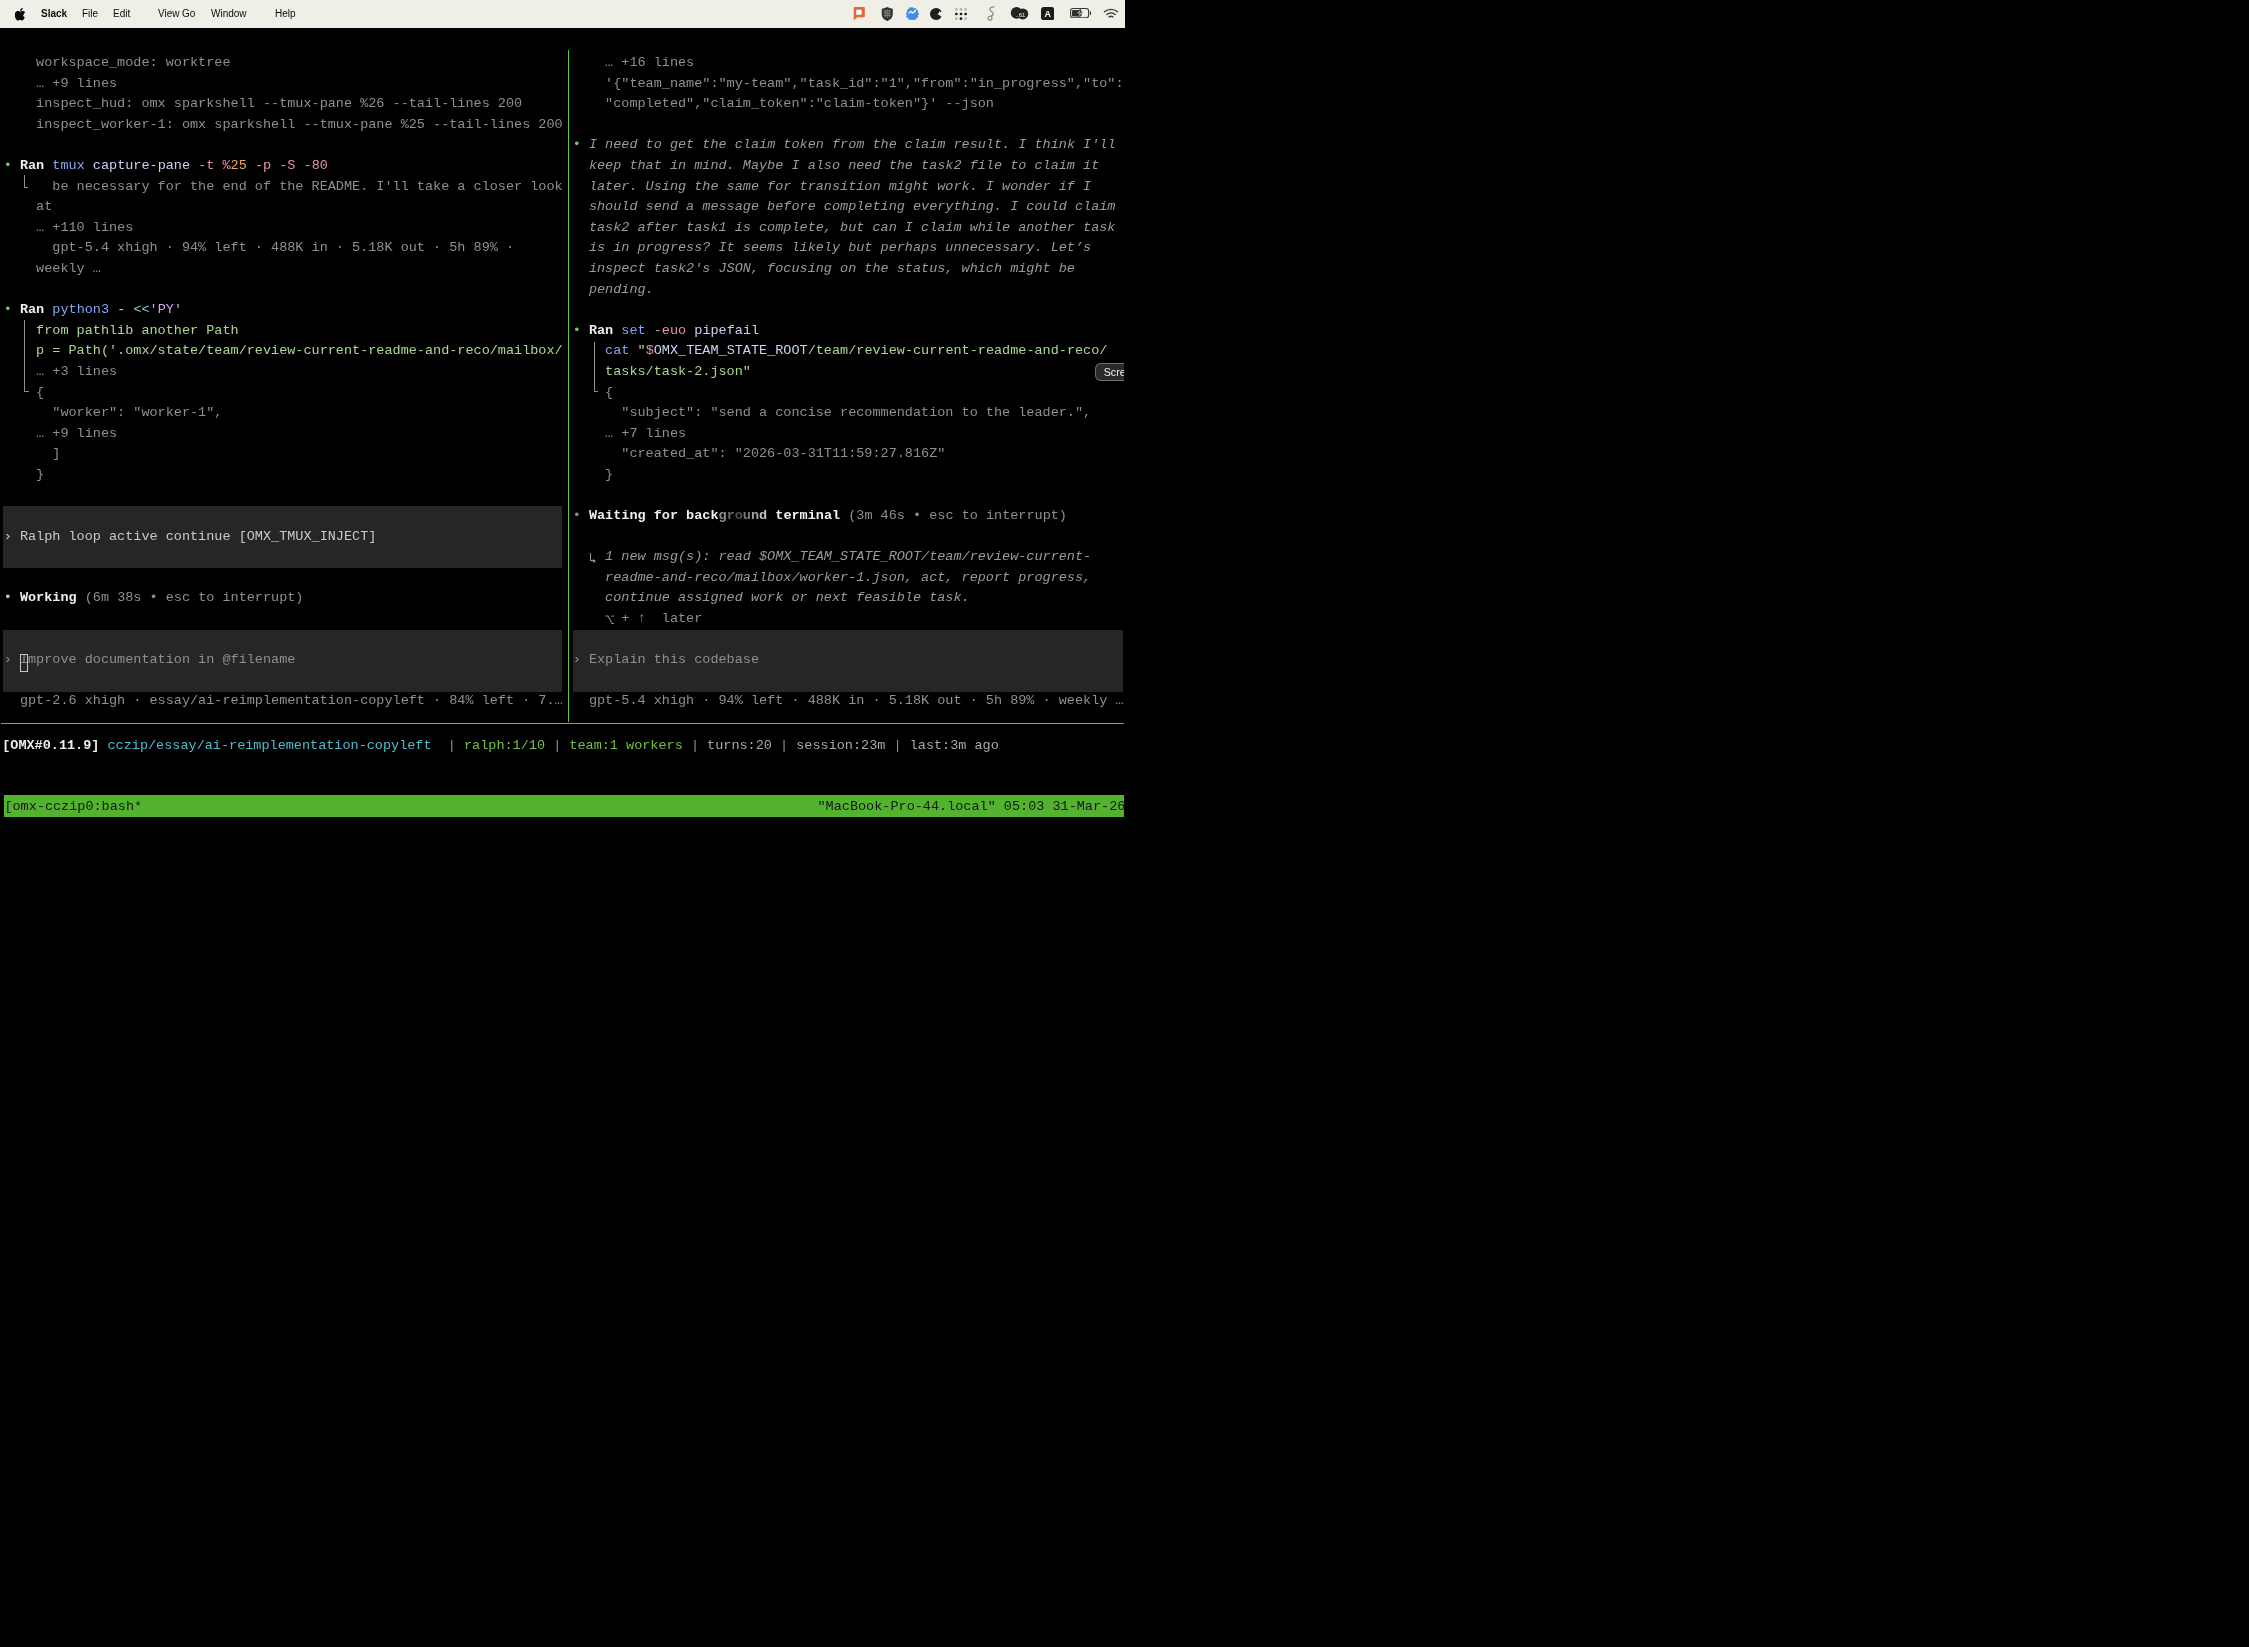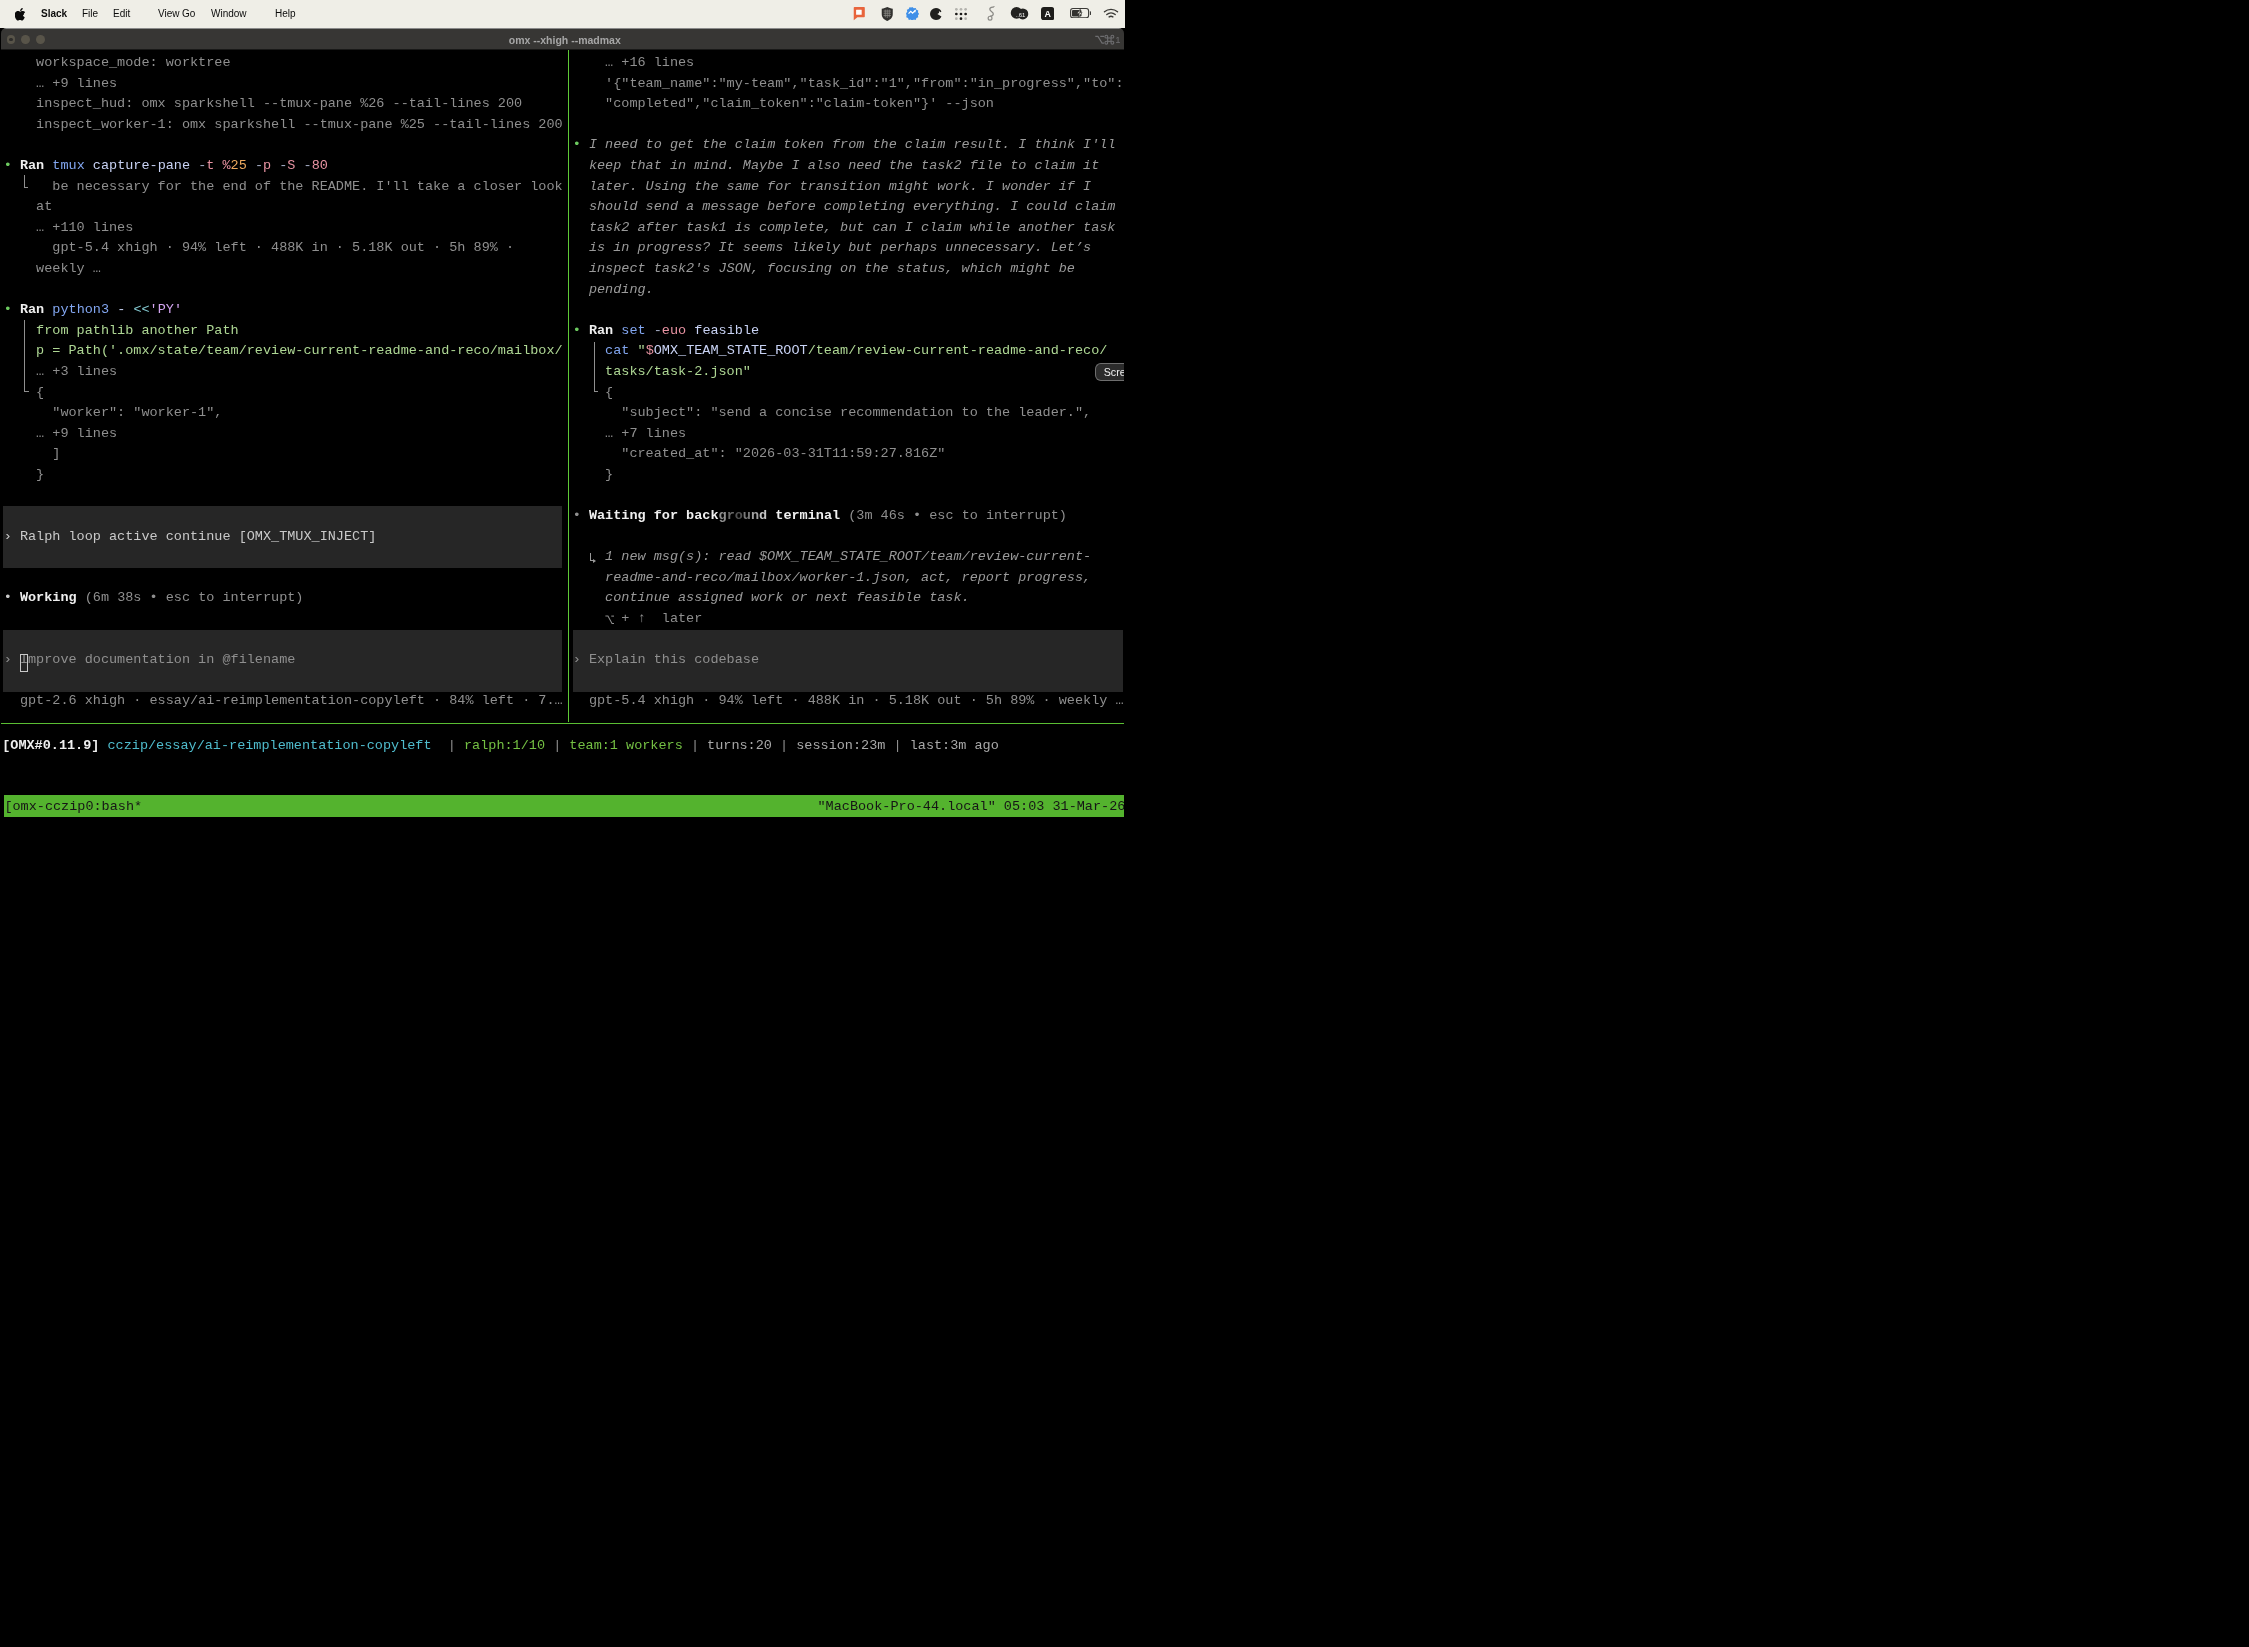--- a/index.html
+++ b/index.html
@@ -104,41 +104,20 @@
     </svg>
     <svg style="position:absolute;left:1103px;top:8px;" width="16" height="11" viewBox="0 0 22 15">
 <g fill="none" stroke="#3b3a37" stroke-width="1.9" stroke-linecap="round">
 <path d="M2 5.2 a13.5 13.5 0 0 1 18 0"></path>
 <path d="M5.2 8.8 a9 9 0 0 1 11.6 0"></path>
 <path d="M8.4 12.2 a4.5 4.5 0 0 1 5.2 0"></path>
       </g>
     </svg>
   </div>
   <div class="window">
-    <div class="titlebar">
-      <div class="tl" style="left:5.9px;">
-        <div style="position:absolute;left:2.7px;top:2.7px;width:3.5px;height:3.5px;border-radius:50%;background:#2e2d2b;"></div>
-      </div>
-      <div class="tl" style="left:20.6px;"></div>
-      <div class="tl" style="left:35px;"></div>
-      <div class="title">omx --xhigh --madmax</div>
-      <svg style="position:absolute;right:3.7px;top:5.2px;" width="31" height="11.8" viewBox="0 0 42 16">
-        <g stroke="#6e6e70" stroke-width="1.6" fill="none">
-          <path d="M8.5 3.2 h3.6 l5.6 9.2 h2.8 M15.2 3.2 h5.3"></path>
-        </g>
-        <g stroke="#6e6e70" stroke-width="1.5" fill="none">
-          <rect x="25.3" y="5.4" width="4.6" height="4.6"></rect>
-          <circle cx="23.5" cy="3.6" r="1.9"></circle>
-          <circle cx="31.7" cy="3.6" r="1.9"></circle>
-          <circle cx="23.5" cy="11.8" r="1.9"></circle>
-          <circle cx="31.7" cy="11.8" r="1.9"></circle>
-        </g>
-        <text x="35.5" y="12.8" font-family="Liberation Sans" font-size="13" fill="#6e6e70">1</text>
-      </svg>
-    </div>
     <div class="content">
       <div class="box" style="left:2.2px;top:478px;width:559px;height:62px;"></div>
       <div class="box" style="left:2.2px;top:602px;width:559px;height:62px;"></div>
       <div class="box" style="left:572px;top:602px;width:550px;height:62px;"></div>
       <pre style="left:3px;top:25px;"><span class="g">    workspace_mode: worktree</span>
 <span class="g">    … +9 lines</span>
 <span class="g">    inspect_hud: omx sparkshell --tmux-pane %26 --tail-lines 200</span>
 <span class="g">    inspect_worker-1: omx sparkshell --tmux-pane %25 --tail-lines 200</span>
 
 <span class="gb">•</span> <span class="w">Ran</span> <span class="bl">tmux</span> <span class="lv">capture-pane</span> <span class="fd">-</span><span class="ro">t %</span><span class="or">25</span> <span class="fd">-</span><span class="ro">p</span> <span class="fd">-</span><span class="ro">S</span> <span class="fd">-</span><span class="ro">80</span>
@@ -174,21 +153,21 @@
 
 <span class="gb">•</span> <span class="it">I need to get the claim token from the claim result. I think I'll</span>
 <span class="it">  keep that in mind. Maybe I also need the task2 file to claim it</span>
 <span class="it">  later. Using the same for transition might work. I wonder if I</span>
 <span class="it">  should send a message before completing everything. I could claim</span>
 <span class="it">  task2 after task1 is complete, but can I claim while another task</span>
 <span class="it">  is in progress? It seems likely but perhaps unnecessary. Let’s</span>
 <span class="it">  inspect task2's JSON, focusing on the status, which might be</span>
 <span class="it">  pending.</span>
 
-<span class="gb">•</span> <span class="w">Ran</span> <span class="bl">set</span> <span class="fd">-</span><span class="ro">euo</span> <span class="lv">feasible</span>
+<span class="gb">•</span> <span class="w">Ran</span> <span class="bl">set</span> <span class="fd">-</span><span class="ro">euo</span> <span class="lv">pipefail</span>
 <span class="bl">    cat</span> <span class="cg">"</span><span class="ro">$</span><span class="lv">OMX_TEAM_STATE_ROOT</span><span class="cg">/team/review-current-readme-and-reco/</span>
 <span class="cg">    tasks/task-2.json"</span>
 <span class="g">    {</span>
 <span class="g">      "subject": "send a concise recommendation to the leader.",</span>
 <span class="g">    … +7 lines</span>
 <span class="g">      "created_at": "2026-03-31T11:59:27.816Z"</span>
 <span class="g">    }</span>
 
 <span class="g">•</span> <span class="w">Waiting for back</span><span style="color:#8e8e8e;font-weight:bold">g</span><span style="color:#6a6a6a;font-weight:bold">r</span><span style="color:#525252;font-weight:bold">o</span><span style="color:#7a7a7a;font-weight:bold">u</span><span style="color:#a2a2a2;font-weight:bold">n</span><span style="color:#c4c4c4;font-weight:bold">d</span> <span class="w">terminal</span> <span class="g">(3m 46s • esc to interrupt)</span>
 

